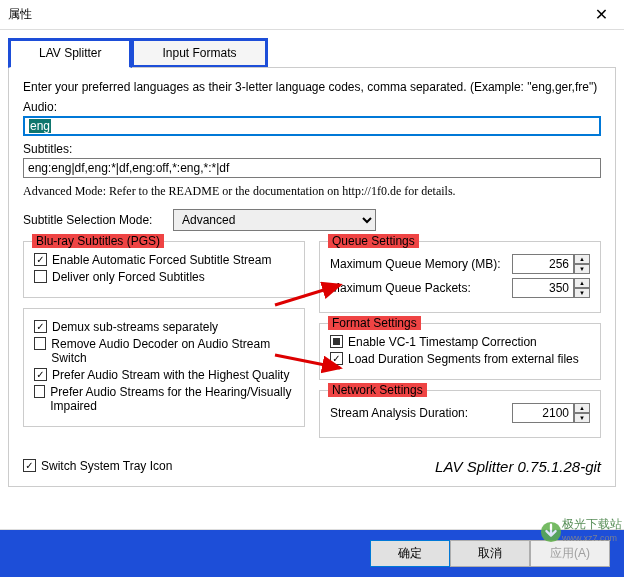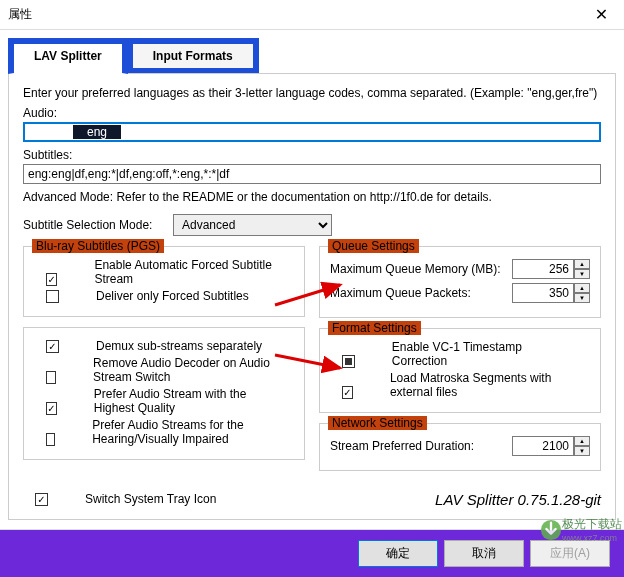--- a/index.html
+++ b/index.html
@@ -2,68 +2,68 @@
 <html><head>
 <meta charset="utf-8">
 <style>
 * { box-sizing: border-box; margin: 0; padding: 0; }
 body { font-family: "Microsoft YaHei", "Segoe UI", Tahoma, sans-serif; font-size: 12px; background: #fff; width: 624px; height: 577px; overflow: hidden; position: relative; }
 
 .titlebar { height: 30px; display: flex; align-items: center; justify-content: space-between; padding: 0 0 0 8px; border-bottom: 1px solid #ddd; }
 .close-btn { width: 45px; height: 30px; display: flex; align-items: center; justify-content: center; font-size: 16px; cursor: pointer; }
 
 .tabs { display: flex; padding: 8px 8px 0 8px; }
-.tab { padding: 5px 20px; border: 6px solid #1d4ed8; background: #fff; cursor: pointer; font-size: 12px; position: relative; margin-right: -1px; font-weight: bold; }
+.tab { padding: 5px 28px; border: 3px solid #1d4ed8; background: #fff; cursor: pointer; font-size: 12px; position: relative; margin-right: -1px; }
 .tab.active { border-bottom: 1px solid #fff; z-index: 2; }
 .tab.inactive { background: #f5f5f5; }
 
 .panel { border: 1px solid #ccc; margin: 0 8px 8px 8px; padding: 10px 14px; position: relative; top: -1px; }
 
 .label { display: block; margin-bottom: 2px; }
 .hint { margin-top: 2px; margin-bottom: 6px; }
 .field-label { margin-top: 6px; margin-bottom: 2px; }
 
 .text-input { width: 100%; border: 1px solid #7a7a7a; padding: 2px 4px; font-family: inherit; font-size: 12px; height: 20px; }
 .text-input.focused { border: 2px solid #0078d7; }
-.selected-text { background: #0f172a; color: #fff; padding: 0 14px; margin-left: 44px; }
+.selected-text { background: #0f766e; color: #fff; padding: 0 1px; }
 
 .row { display: flex; align-items: center; margin-top: 10px; }
 .row-label { width: 150px; }
-.combo { width: 159px; height: 22px; border: 1px solid #7a7a7a; padding: 1px 4px; font-family: inherit; font-size: 12px; background: #efefef; }
+.combo { width: 203px; height: 22px; border: 1px solid #7a7a7a; padding: 1px 4px; font-family: inherit; font-size: 12px; background: #efefef; }
 
 .columns { display: flex; gap: 14px; margin-top: 10px; }
 .col { flex: 1; }
 
 .fieldset { border: 1px solid #ccc; padding: 8px 10px 10px 10px; margin-bottom: 10px; position: relative; }
-.fieldset-legend { position: absolute; top: -8px; left: 8px; background: #c2410c; padding: 0 4px; font-size: 12px; }
-
-.checkline { display: flex; align-items: flex-end; margin: 3px 12px; gap: 32px; }
+.fieldset-legend { position: absolute; top: -8px; left: 8px; background: #ef4444; padding: 0 4px; font-size: 12px; }
+
+.checkline { display: flex; align-items: flex-start; margin: 3px 0; }
 .chk { width: 13px; height: 13px; border: 1px solid #333; margin-right: 5px; display: inline-flex; align-items: center; justify-content: center; font-size: 10px; line-height: 1; cursor: pointer; }
 .chk.checked::after { content: "✓"; color: #000; }
 .chk-inner-square { width: 7px; height: 7px; background: #333; }
 
 .numfield-row { display: flex; align-items: center; justify-content: space-between; margin: 4px 0; }
 .numfield-label { flex: 1; }
 .numfield { display: flex; align-items: center; }
 .num-input { width: 62px; text-align: right; border: 1px solid #7a7a7a; padding: 1px 4px; font-family: inherit; font-size: 12px; height: 20px; }
 .spinner { width: 16px; display: flex; flex-direction: column; }
 .spin-btn { height: 10px; border: 1px solid #7a7a7a; background: #efefef; font-size: 6px; display: flex; align-items: center; justify-content: center; cursor: pointer; line-height: 1; }
 
 .bottom-row { display: flex; justify-content: space-between; align-items: center; margin-top: 8px; }
 .version { font-size: 15px; font-style: italic; }
 
-.button-bar { display: flex; justify-content: flex-end; gap: 6px; padding: 10px 14px; border-top: 1px solid #ddd; background: #6d28d9; position: absolute; bottom: 0; left: 0; right: 0; }
+.button-bar { display: flex; justify-content: flex-end; gap: 0; padding: 10px 14px; border-top: 1px solid #ddd; background: #1d4ed8; position: absolute; bottom: 0; left: 0; right: 0; }
 .btn { min-width: 80px; padding: 4px 16px; border: 1px solid #adadad; background: #e1e1e1; cursor: pointer; font-family: inherit; font-size: 12px; }
 .btn.primary { border: 1px solid #0078d7; }
 .btn.disabled { color: #a0a0a0; background: #efefef; }
 
 .arrow { position: absolute; pointer-events: none; z-index: 10; }
 .arrow svg { display: block; }
 
-.watermark { position: absolute; right: 2px; bottom: 34px; display: flex; align-items: center; opacity: 0.85; pointer-events: none; margin-top: 44px; }
+.watermark { position: absolute; right: 2px; bottom: 34px; display: flex; align-items: flex-end; opacity: 0.85; pointer-events: none; margin-top: 44px; }
 .watermark-icon { width: 22px; height: 22px; }
 .watermark-text { font-size: 12px; color: #3a7a3a; }
 .watermark-sub { font-size: 9px; color: #888; }
 </style>
 </head>
 <body>
 
 <div class="titlebar">
   <span>属性</span>
   <div class="close-btn">✕</div>
@@ -79,21 +79,21 @@
   <div class="hint">Enter your preferred languages as their 3-letter language codes, comma separated. (Example: "eng,ger,fre")</div>
 
   <div class="field-label">Audio:</div>
   <div class="text-input focused" style="display:flex;align-items:center;">
     <span class="selected-text">eng</span>
   </div>
 
   <div class="field-label">Subtitles:</div>
   <input class="text-input" value="eng:eng|df,eng:*|df,eng:off,*:eng,*:*|df" style="">
 
-  <div class="hint" style="margin-top:6px;">Advanced Mode: Refer to the README or the documentation on http://1f0.de for details.</div>
+  <div class="hint" style="margin-top:6px;font-family:Liberation Serif, serif;">Advanced Mode: Refer to the README or the documentation on http://1f0.de for details.</div>
 
   <div class="row">
     <span class="row-label">Subtitle Selection Mode:</span>
     <select class="combo">
       <option>Advanced</option>
     </select>
   </div>
 
   <div class="columns">
     <div class="col">
@@ -157,28 +157,28 @@
       <div class="fieldset">
         <span class="fieldset-legend">Format Settings</span>
         <div class="checkline">
           <span class="chk">
               <span class="chk-inner-square"></span>
             </span>
           <span>Enable VC-1 Timestamp Correction</span>
         </div>
         <div class="checkline">
           <span class="chk checked"></span>
-          <span>Load Matroska Segments with external files</span>
+          <span>Load Duration Segments from external files</span>
         </div>
       </div>
 
       <div class="fieldset">
         <span class="fieldset-legend">Network Settings</span>
         <div class="numfield-row">
-          <span class="numfield-label">Stream Preferred Duration:</span>
+          <span class="numfield-label">Stream Analysis Duration:</span>
           <div class="numfield">
             <input class="num-input" value="2100" style="">
             <div class="spinner">
               <div class="spin-btn">▲</div>
               <div class="spin-btn">▼</div>
             </div>
           </div>
         </div>
       </div>
     </div>

